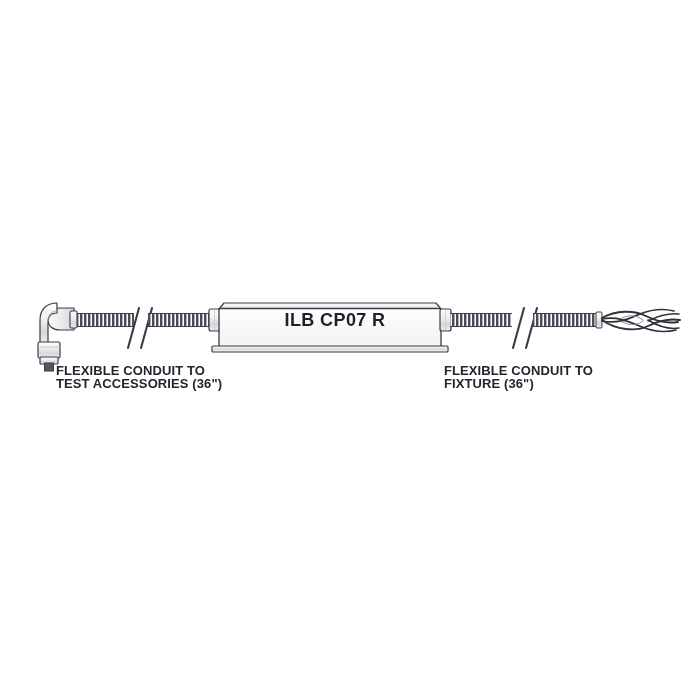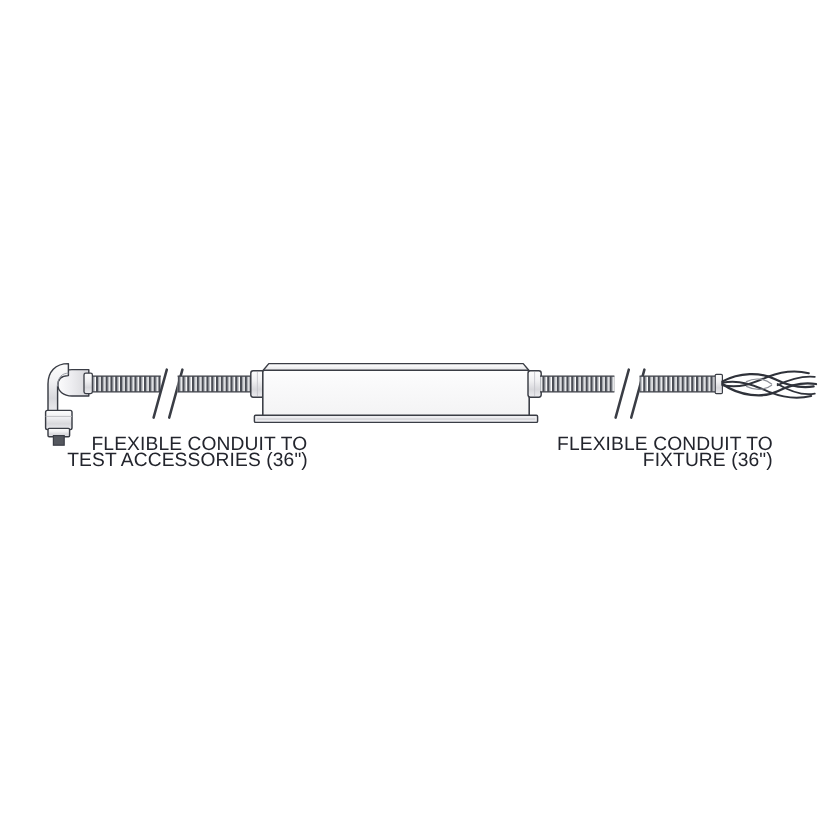--- a/index.html
+++ b/index.html
@@ -26,24 +26,24 @@
   }
   #diagram svg {
     display: block;
     width: 700px;
     height: 700px;
   }
 
   
   .caption {
     position: absolute;
-    text-align: right;
+    text-align: left;
     font-family: "Liberation Sans", sans-serif;
-    font-weight: normal;
-    font-size: 16px;
+    font-weight: bold;
+    font-size: 13px;
     line-height: 13px;
     letter-spacing: 0.1px;
     color: #23252d;
     white-space: nowrap;
   }
   .caption .line { display: block; }
 
   #caption-left  { left: 56px;  top: 364px; width: 200px; }
   #caption-right { left: 444px; top: 364px; width: 200px; }
 
@@ -194,20 +194,21 @@
                  C 650 310, 662 308, 674 311" stroke-width="1.7"></path>
         <path d="M 648 320 C 658 326, 668 330, 679 328" stroke-width="1.5"></path>
         <path d="M 648 321 C 658 316, 668 313, 679 314" stroke-width="1.5"></path>
 
         <path d="M 622 318 C 630 314, 638 316, 643 320" stroke="#8d9098" stroke-width="1"></path>
         <path d="M 622 322 C 630 326, 638 325, 643 321" stroke="#8d9098" stroke-width="1"></path>
       </g>
     </svg>
   </div>
 
+  <div id="body-label">ILB CP07 R</div>
 
   <div class="caption" id="caption-left">
     <span class="line">FLEXIBLE CONDUIT TO</span>
     <span class="line">TEST ACCESSORIES (36")</span>
   </div>
 
   <div class="caption" id="caption-right">
     <span class="line">FLEXIBLE CONDUIT TO</span>
     <span class="line">FIXTURE (36")</span>
   </div>

